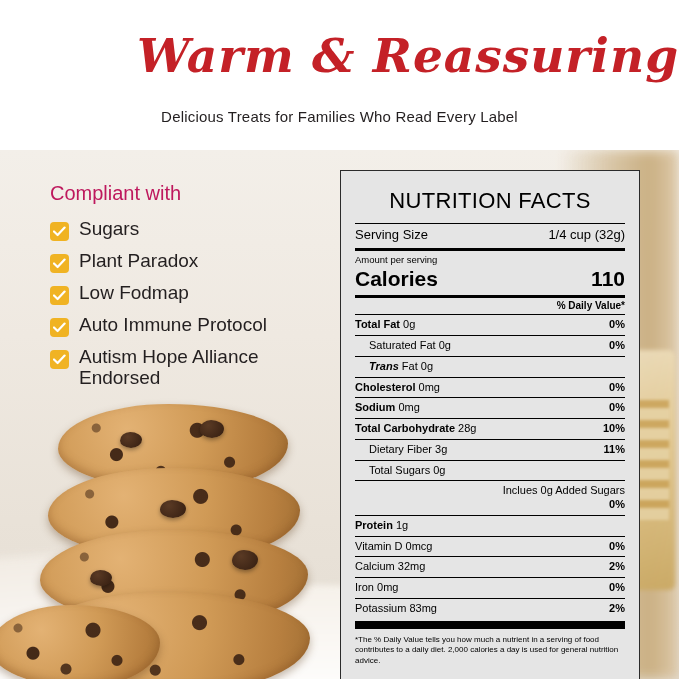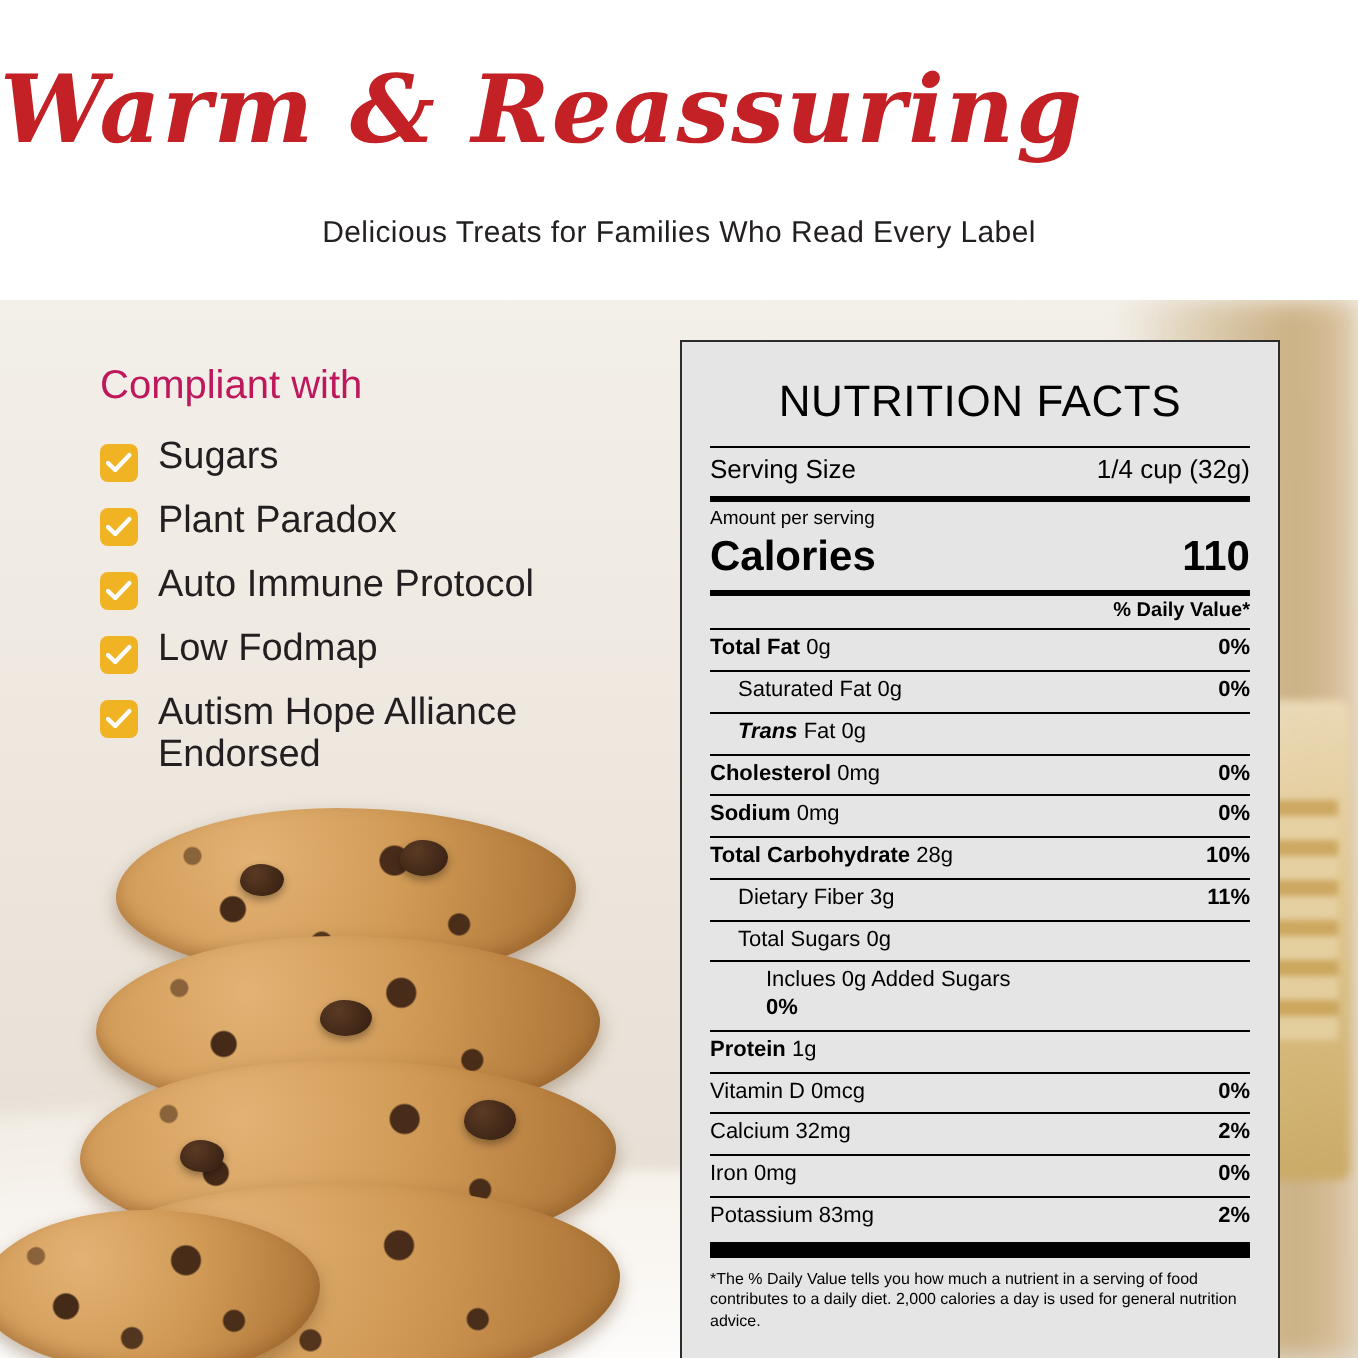--- a/index.html
+++ b/index.html
@@ -77,21 +77,21 @@
   .chip {
     position: absolute;
     background: radial-gradient(circle at 35% 30%, #5a3a24, #331d10);
     border-radius: 46% 54% 50% 50% / 54% 48% 52% 46%;
     box-shadow: 0 2px 4px rgba(0,0,0,.35);
   }
 
   
   .headline {
     position: absolute; left: 0; top: 28px; width: 679px;
-    text-align: left;
+    text-align: right;
     font-family: "DejaVu Serif", serif;
     font-style: italic;
     font-weight: bold;
     font-size: 47px;
     letter-spacing: 1px;
     color: #c42127;
   }
   .subhead {
     position: absolute; left: 0; top: 108px; width: 679px;
     text-align: center;
@@ -137,21 +137,21 @@
   .nf-title {
     text-align: center;
     font-size: 22px;
     letter-spacing: .3px;
     margin: 4px 0 8px 0;
   }
   .rule-thin { border-bottom: 1px solid #000; }
   .rule-med  { border-bottom: 3px solid #000; }
   .rule-thick{ border-bottom: 8px solid #000; }
   .row {
-    display: flex; justify-content: space-between; align-items: flex-start;
+    display: flex; justify-content: space-between; align-items: flex-end;
     padding: 3px 0;
   }
   .serving { font-size: 13px; padding: 3px 0 5px; }
   .amt { font-size: 9.5px; padding-top: 3px; }
   .cal-row {
     display: flex; justify-content: space-between; align-items: baseline;
     padding: 0 0 3px;
   }
   .cal-label { font-size: 21px; font-weight: bold; }
   .cal-val { font-size: 21px; font-weight: bold; }
@@ -215,30 +215,30 @@
       </span>
       <span class="c-label">Plant Paradox</span>
     </div>
 
     <div class="c-row">
       <span class="check">
         <svg width="13" height="11" viewBox="0 0 13 11">
             <path d="M1 5.5 L4.6 9 L11.6 1.6" stroke="#ffffff" stroke-width="2.2" fill="none" stroke-linecap="round" stroke-linejoin="round"></path>
           </svg>
       </span>
+      <span class="c-label">Low Fodmap</span>
+    </div>
+
+    <div class="c-row">
+      <span class="check">
+        <svg width="13" height="11" viewBox="0 0 13 11">
+            <path d="M1 5.5 L4.6 9 L11.6 1.6" stroke="#ffffff" stroke-width="2.2" fill="none" stroke-linecap="round" stroke-linejoin="round"></path>
+          </svg>
+      </span>
       <span class="c-label">Auto Immune Protocol</span>
-    </div>
-
-    <div class="c-row">
-      <span class="check">
-        <svg width="13" height="11" viewBox="0 0 13 11">
-            <path d="M1 5.5 L4.6 9 L11.6 1.6" stroke="#ffffff" stroke-width="2.2" fill="none" stroke-linecap="round" stroke-linejoin="round"></path>
-          </svg>
-      </span>
-      <span class="c-label">Low Fodmap</span>
     </div>
 
     <div class="c-row">
       <span class="check">
         <svg width="13" height="11" viewBox="0 0 13 11">
             <path d="M1 5.5 L4.6 9 L11.6 1.6" stroke="#ffffff" stroke-width="2.2" fill="none" stroke-linecap="round" stroke-linejoin="round"></path>
           </svg>
       </span>
       <span class="c-label" style="max-width:215px;">Autism Hope Alliance Endorsed</span>
     </div>

